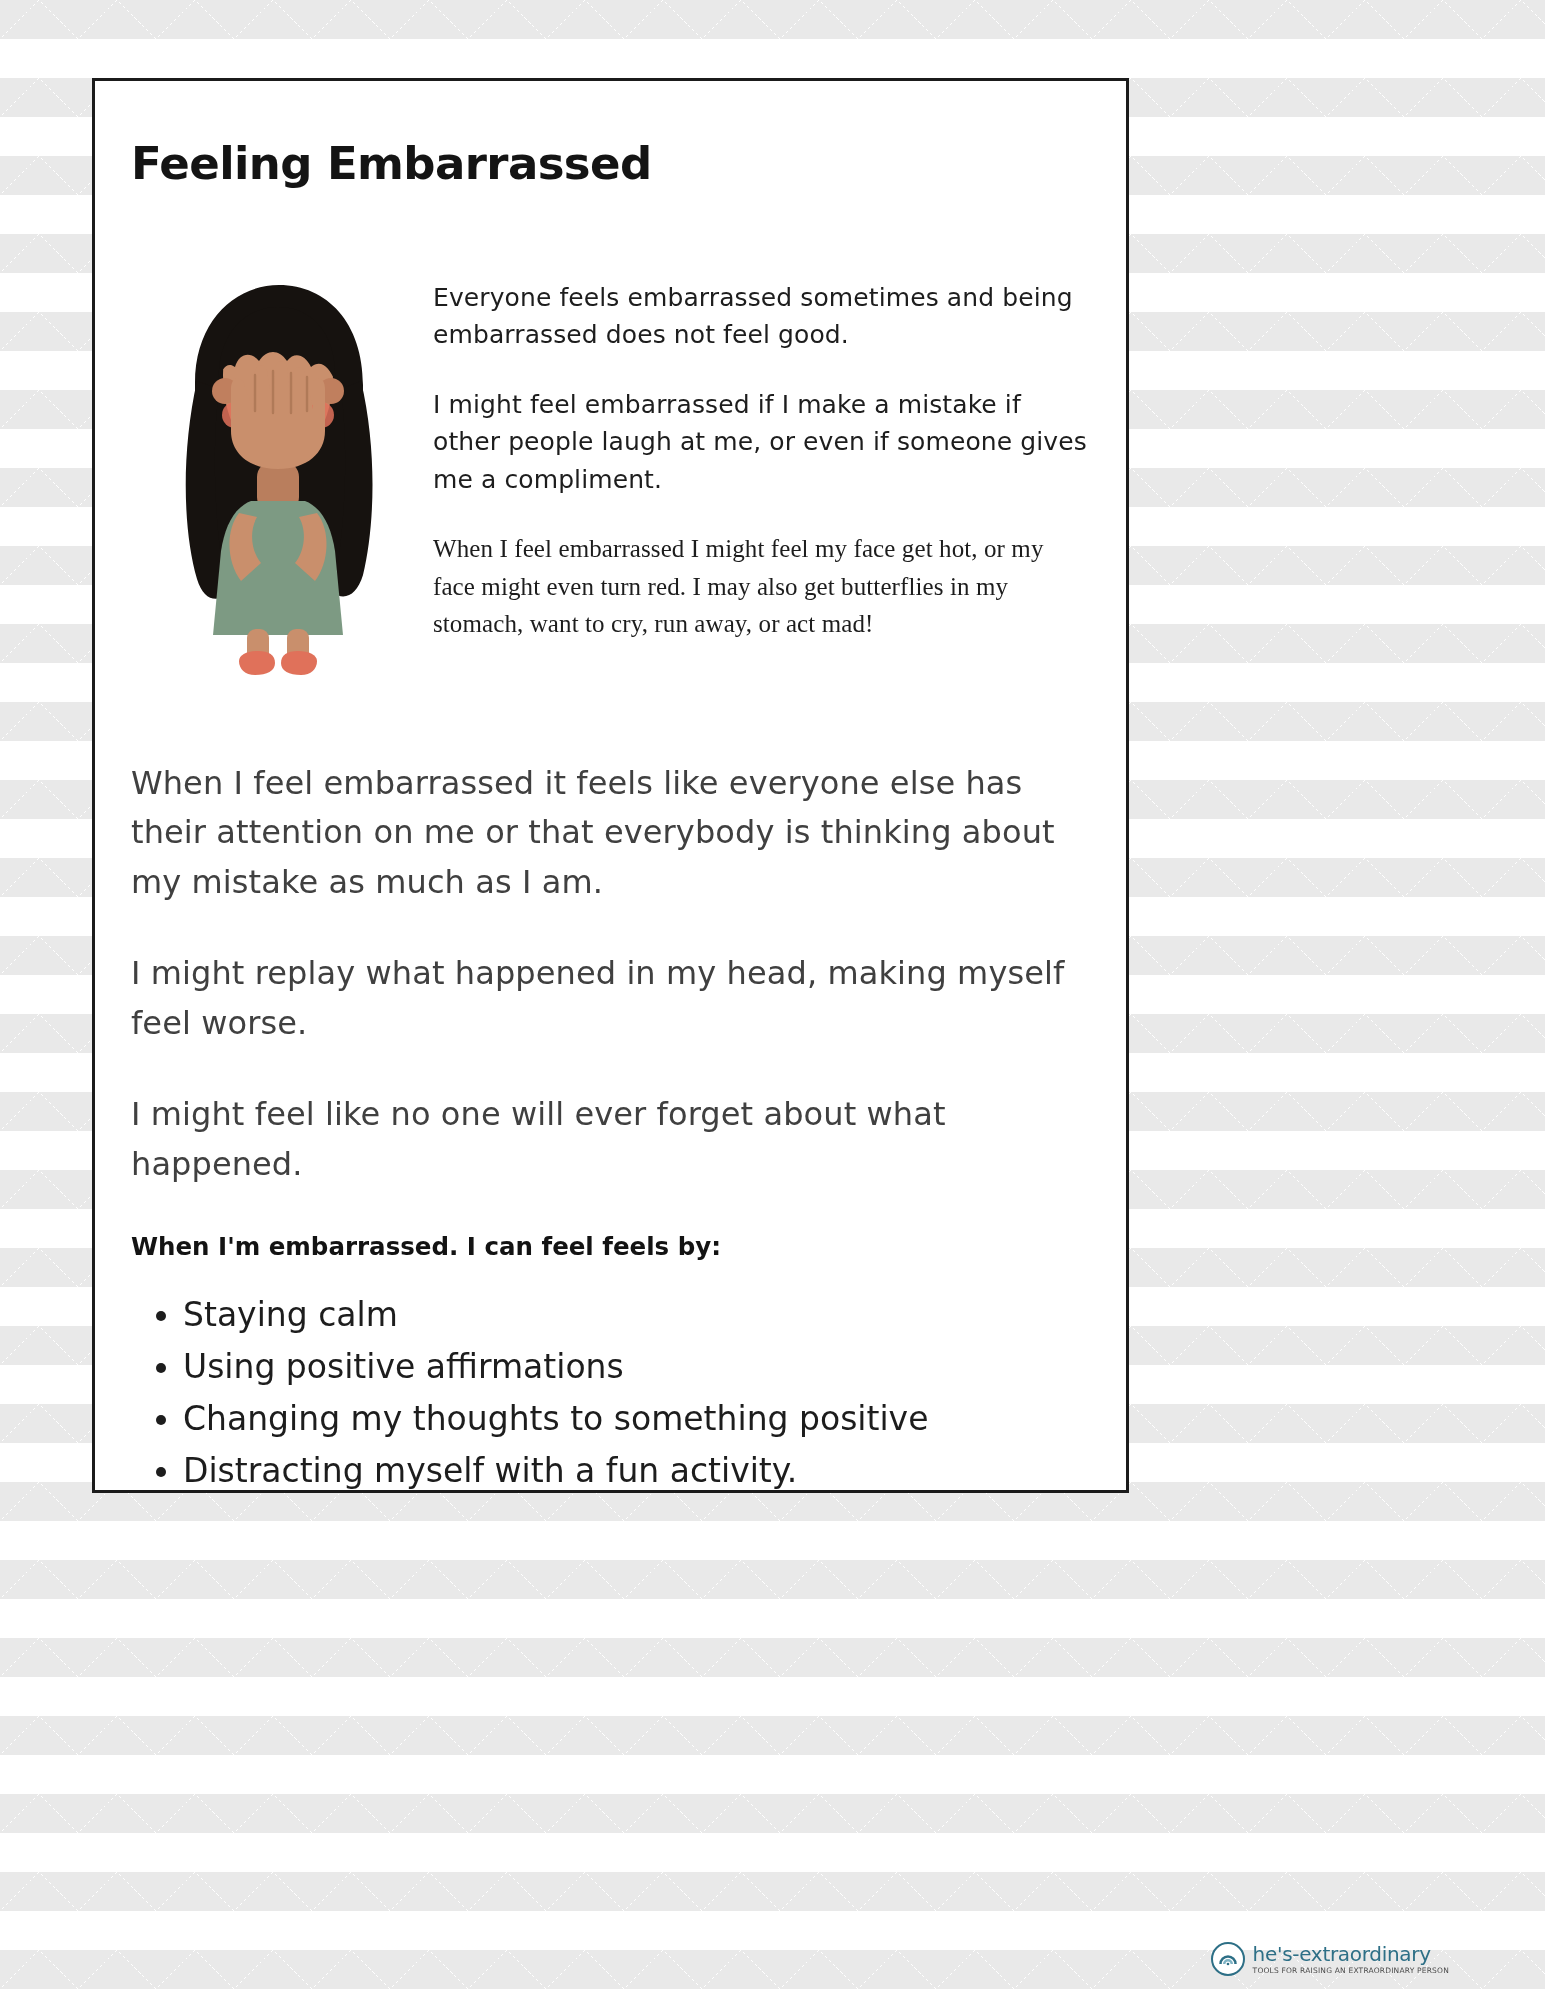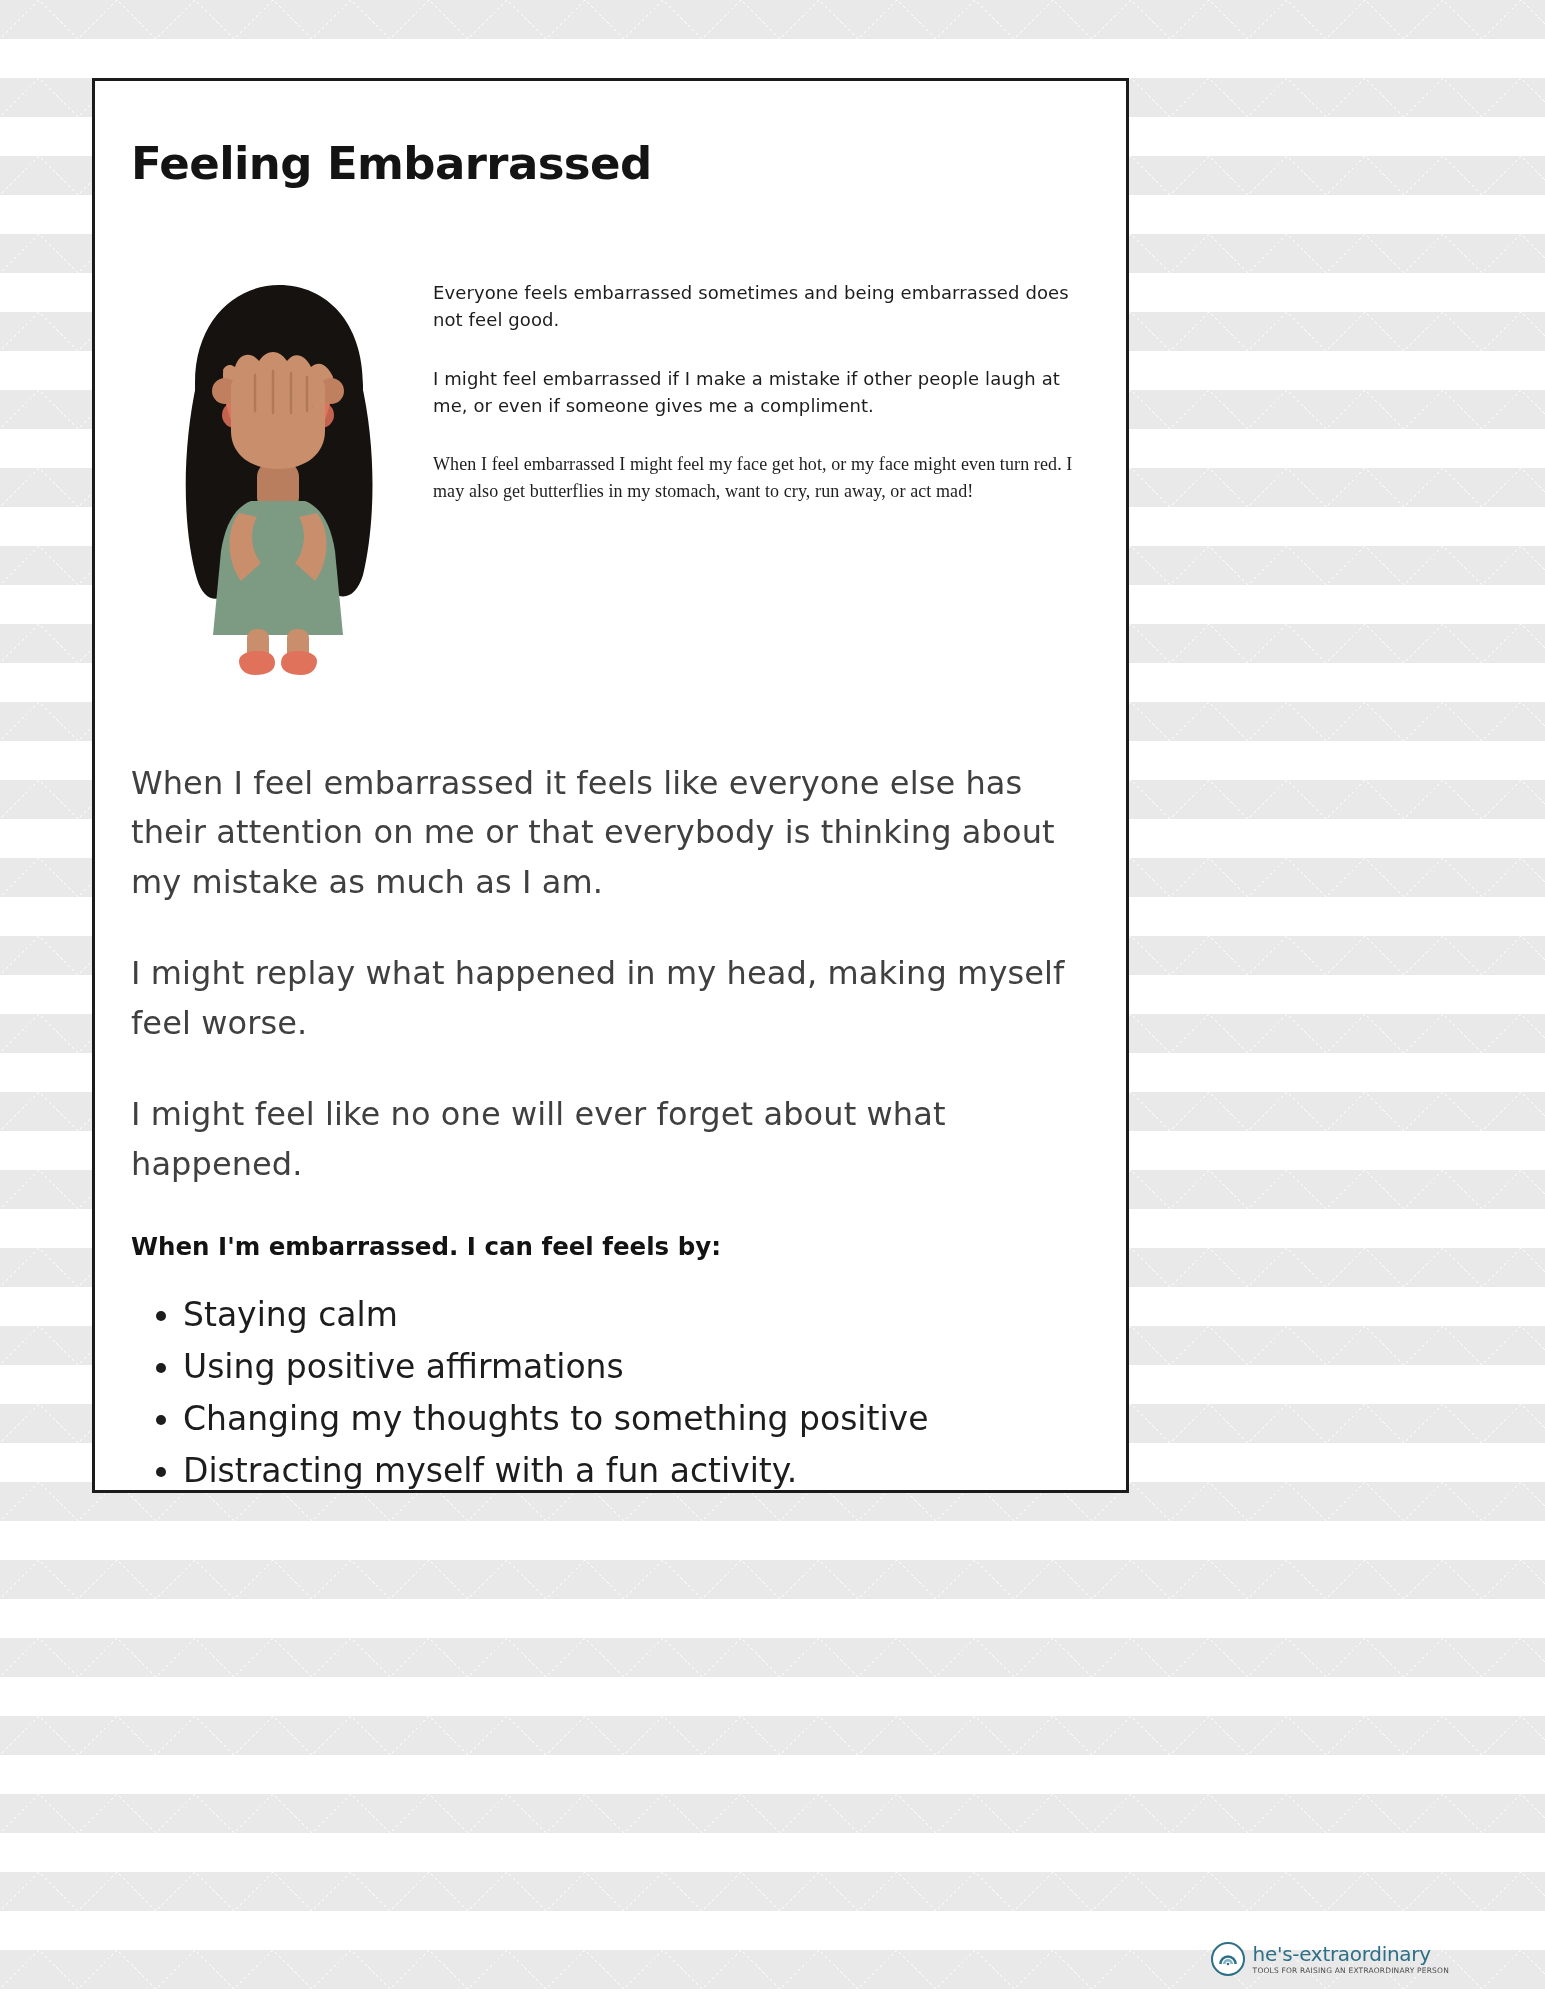--- a/index.html
+++ b/index.html
@@ -83,21 +83,21 @@
     margin-left: 8px;
   }
 
   .intro-col {
     flex: 1;
     margin-left: 24px;
     padding-top: 16px;
   }
 
   .para {
-    font-size: 18px;
+    font-size: 25px;
     line-height: 1.5;
     color: #1d1d1d;
     margin: 0 0 32px 0;
     letter-spacing: 0.1px;
   }
   .para:last-child { margin-bottom: 0; font-family: Liberation Serif, serif; }
 
   
   .body-block {
     margin-top: 66px;

